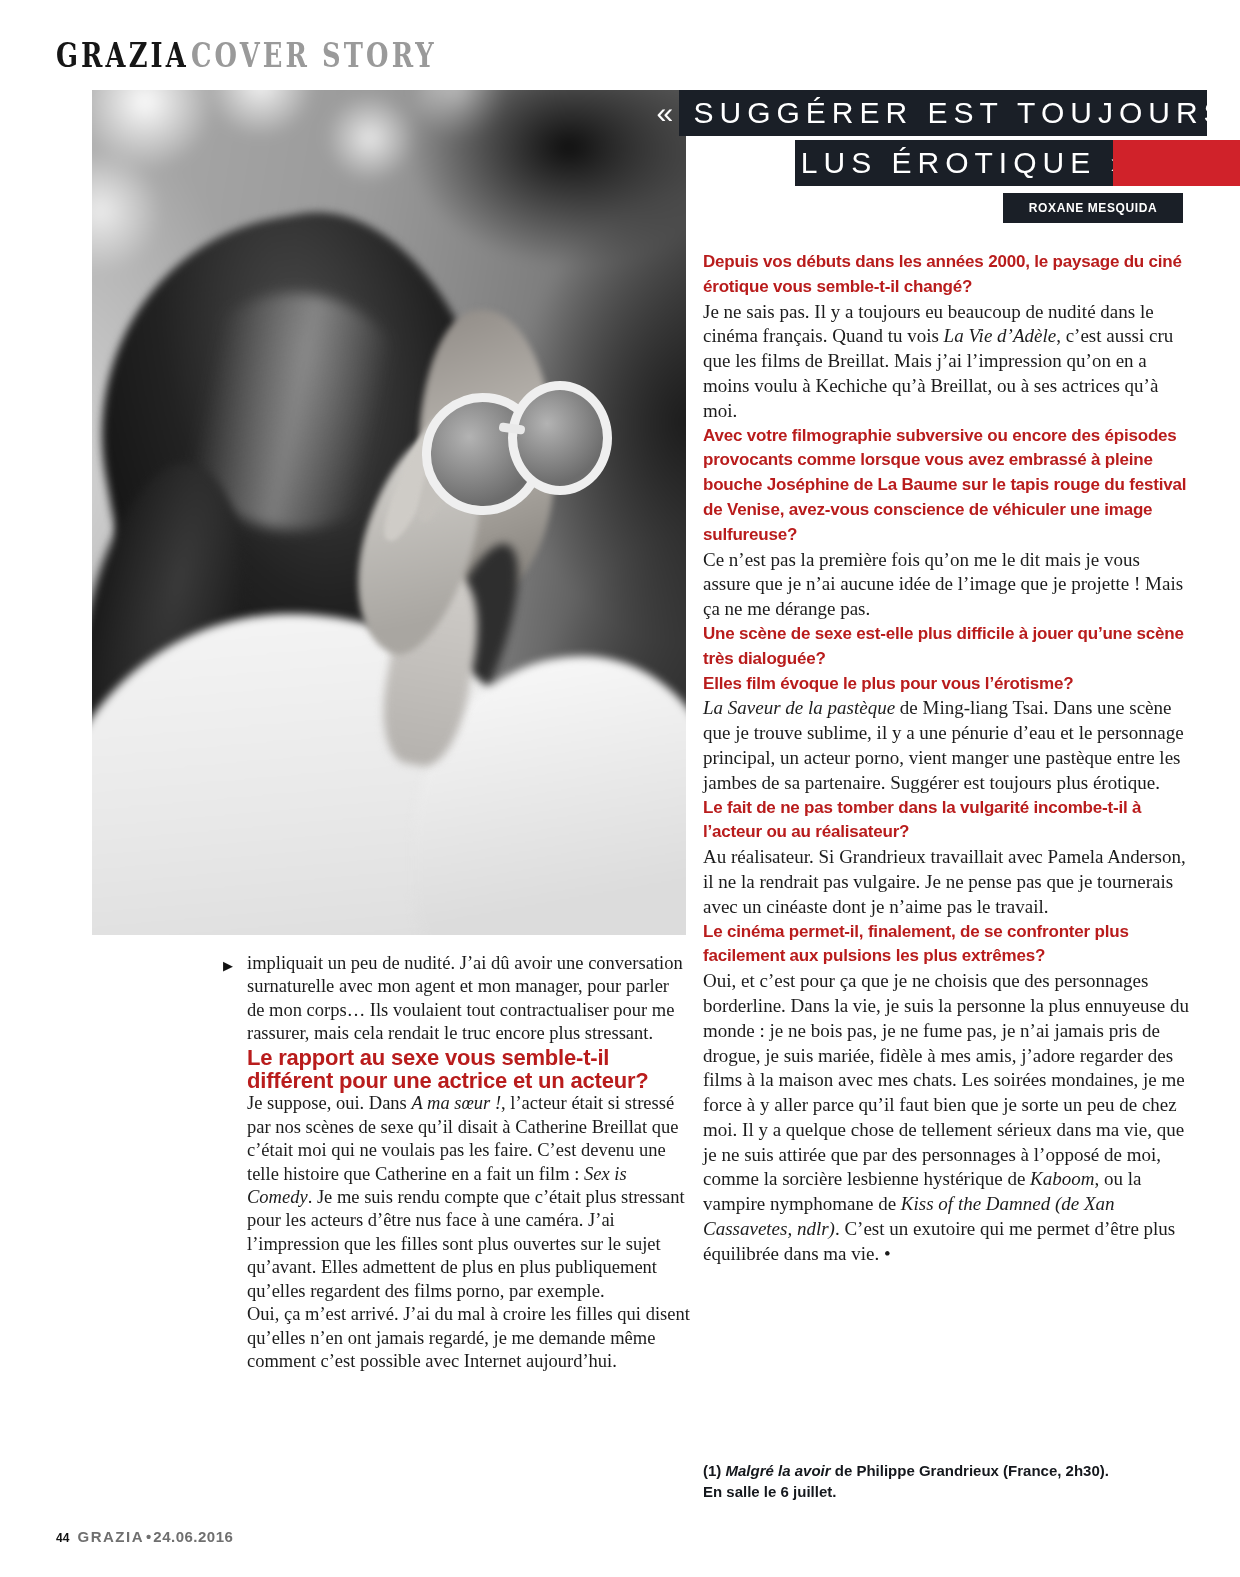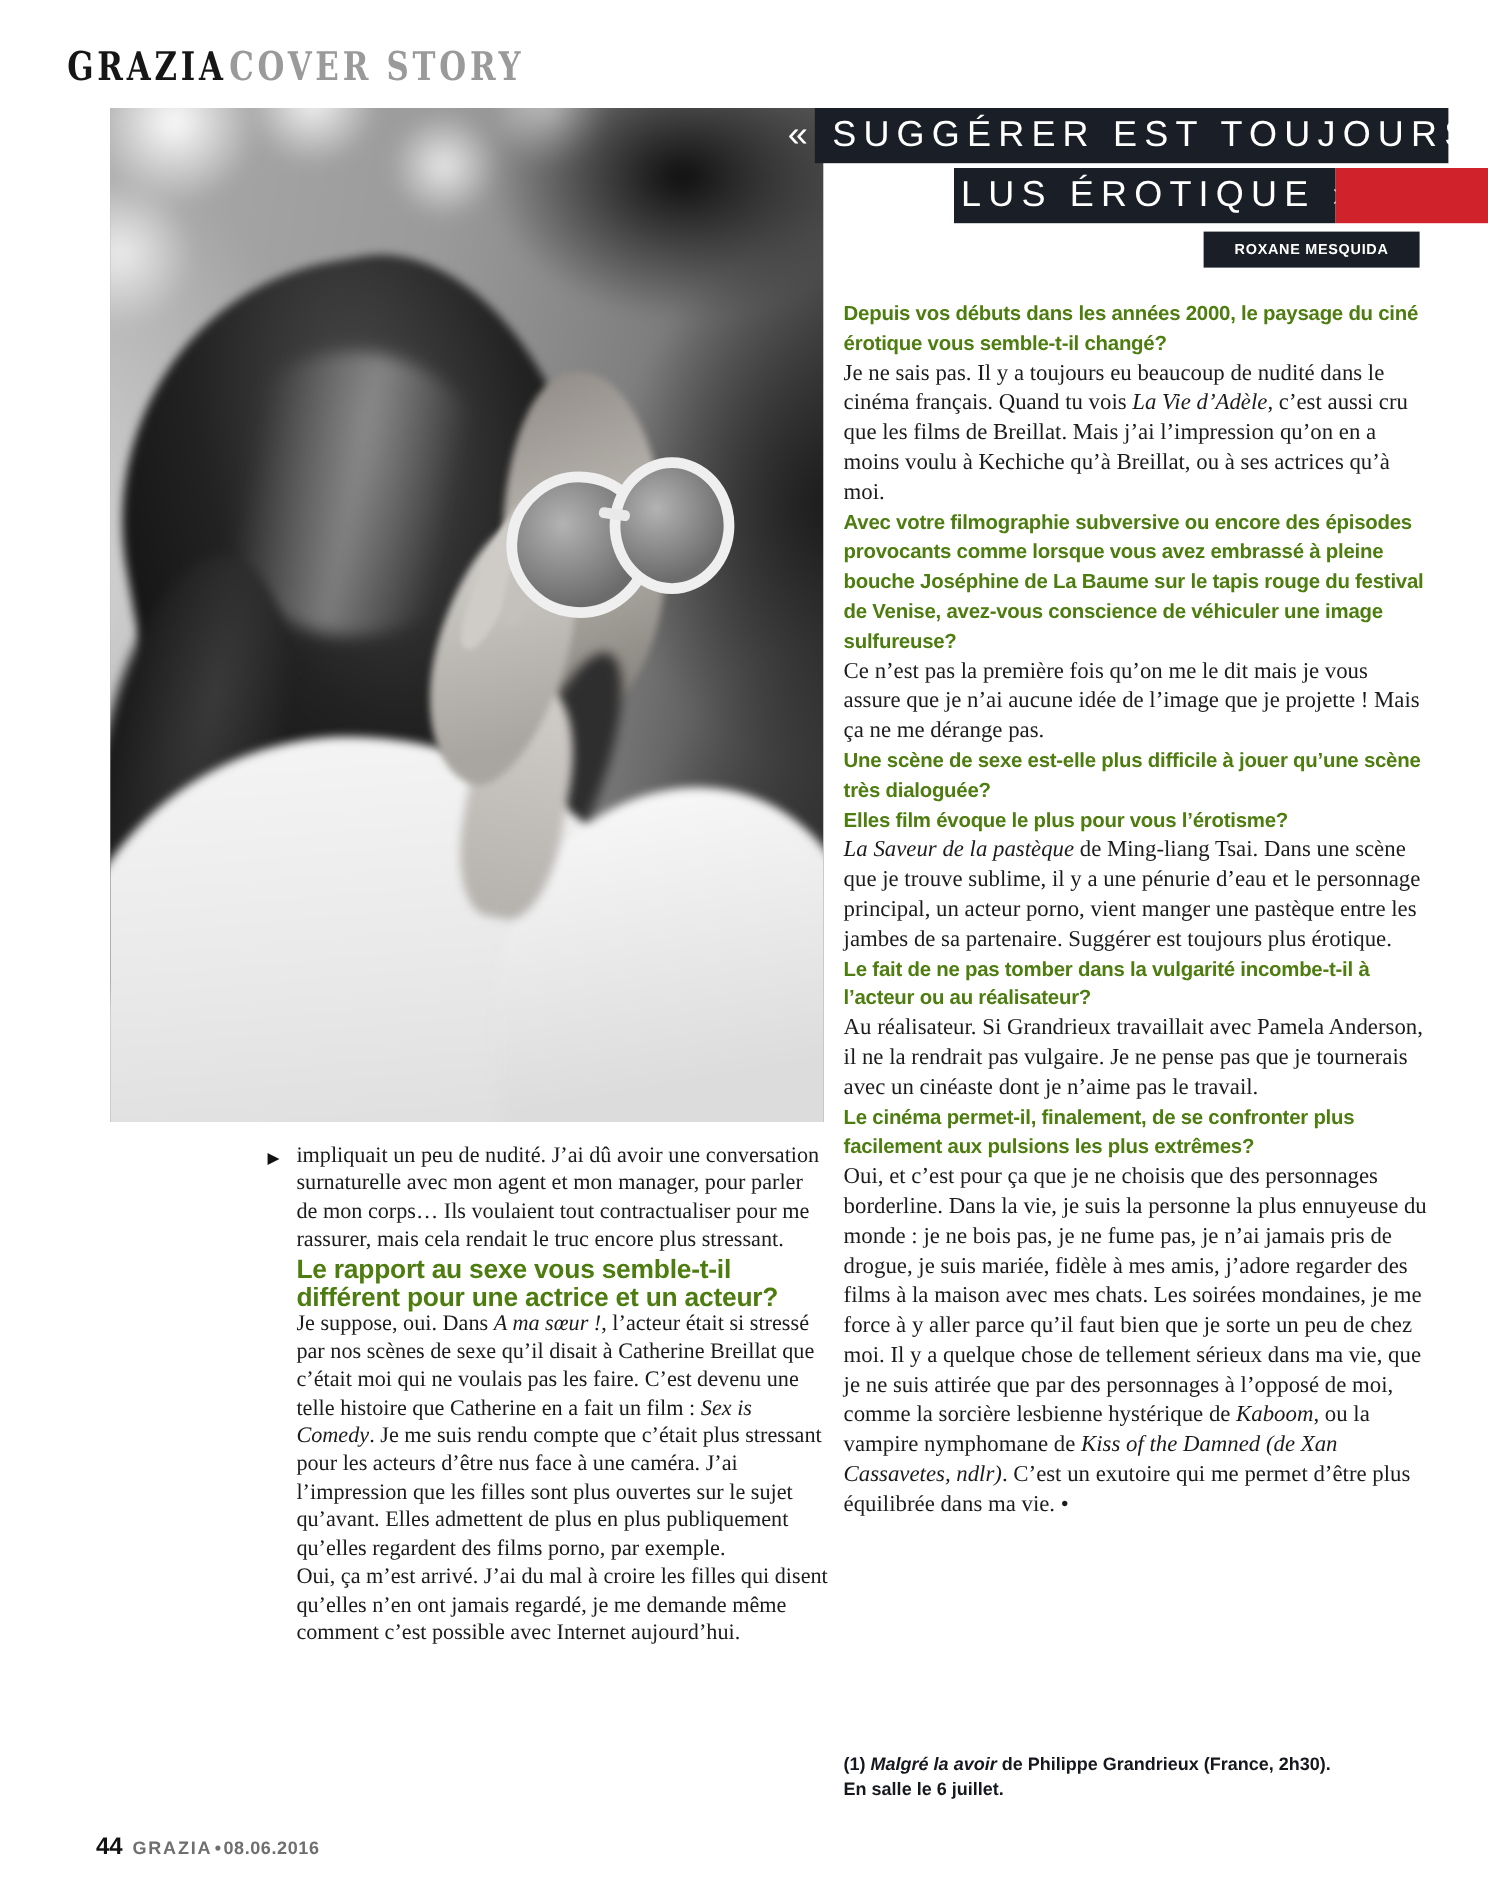--- a/index.html
+++ b/index.html
@@ -62,39 +62,39 @@
     filter:blur(2px);background:#c4c1bc;}
   .ph-wrist{left:50%;top:57%;width:14%;height:23%;border-radius:40%;transform:rotate(10deg);
     filter:blur(4px);background:linear-gradient(#d0cdc9,#b5b2ae);}
   .ph-blouse{left:-8%;top:62%;width:92%;height:50%;border-radius:45% 55% 0 0 / 60% 70% 0 0;
     filter:blur(4px);background:linear-gradient(175deg,#f5f5f5 0%,#e9e9e9 45%,#d7d7d7 100%);}
   .ph-sleeve{left:54%;top:67%;width:52%;height:40%;border-radius:55% 45% 0 30%;
     filter:blur(4px);background:linear-gradient(170deg,#fafafa,#dcdcdc 70%);}
 
   
   .col p{margin:0;}
-  .q{font-family:"Liberation Sans",sans-serif;font-weight:700;color:#4d7c0f;letter-spacing:-.2px;}
+  .q{font-family:"Liberation Sans",sans-serif;font-weight:700;color:#b91c1c;letter-spacing:-.2px;}
   .a{font-family:"Liberation Serif",serif;color:#1c1c1c;}
   .it{font-style:italic;}
   .right-col{position:absolute;left:703px;top:250px;width:487px;}
   .right-col .q{font-size:17px;line-height:24.8px;}
   .right-col .a{font-size:19px;line-height:24.8px;}
   .left-col{position:absolute;left:247px;top:952px;width:443px;}
   .left-col .q{font-size:22px;line-height:23.4px;}
   .left-col .a{font-size:18.5px;line-height:23.4px;}
   .marker{position:absolute;left:-24px;top:2px;font-size:13px;color:#111;font-family:"DejaVu Sans",sans-serif;}
   .left-col p:first-child{position:relative;}
 
   .footnote{position:absolute;left:703px;top:1460px;width:487px;
     font-family:"Liberation Sans",sans-serif;font-weight:700;font-size:15px;line-height:21px;
     color:#15181d;white-space:pre-wrap;}
 
   
   .footer{position:absolute;left:56px;top:1528px;font-size:15px;white-space:nowrap;}
-  .footer .pn{font-weight:700;color:#111;font-size:20px;margin-left:24px;}
+  .footer .pn{font-weight:700;color:#111;font-size:12px;}
   .footer .mag{font-weight:700;color:#6f6f6f;letter-spacing:1.5px;margin-left:4px;}
   .footer .sep{font-weight:700;color:#6f6f6f;margin:0 2px;}
   .footer .date{font-weight:700;color:#6f6f6f;letter-spacing:.5px;}
 </style>
 </head>
 <body>
 
 <div class="page">
 
   <div class="mast">
@@ -149,16 +149,16 @@
       <p class="a"><span>Au réalisateur. Si Grandrieux travaillait avec Pamela Anderson, il ne la rendrait pas vulgaire. Je ne pense pas que je tournerais avec un cinéaste dont je n’aime pas le travail.</span></p>
       <p class="q"><span>Le cinéma permet-il, finalement, de se confronter plus facilement aux pulsions les plus extrêmes?</span></p>
       <p class="a"><span>Oui, et c’est pour ça que je ne choisis que des personnages borderline. Dans la vie, je suis la personne la plus ennuyeuse du monde : je ne bois pas, je ne fume pas, je n’ai jamais pris de drogue, je suis mariée, fidèle à mes amis, j’adore regarder des films à la maison avec mes chats. Les soirées mondaines, je me force à y aller parce qu’il faut bien que je sorte un peu de chez moi. Il y a quelque chose de tellement sérieux dans ma vie, que je ne suis attirée que par des personnages à l’opposé de moi, comme la sorcière lesbienne hystérique de </span><span class="it">Kaboom</span><span>, ou la vampire nymphomane de </span><span class="it">Kiss of the Damned</span><span> </span><span class="it">(de Xan Cassavetes, ndlr)</span><span>. C’est un exutoire qui me permet d’être plus équilibrée dans ma vie. •</span></p>
     </div>
 
   <div class="footnote"><span>(1) </span><span class="it">Malgré la avoir</span><span> de Philippe Grandrieux (France, 2h30).</span><span>
 </span><span>En salle le 6 juillet.</span></div>
 
   <div class="footer">
     <span class="pn">44</span>
-    <span class="mag">GRAZIA</span><span class="sep">•</span><span class="date">08.06.2016</span>
+    <span class="mag">GRAZIA</span><span class="sep">•</span><span class="date">24.06.2016</span>
   </div>
 
 </div>
 
 </body></html>

